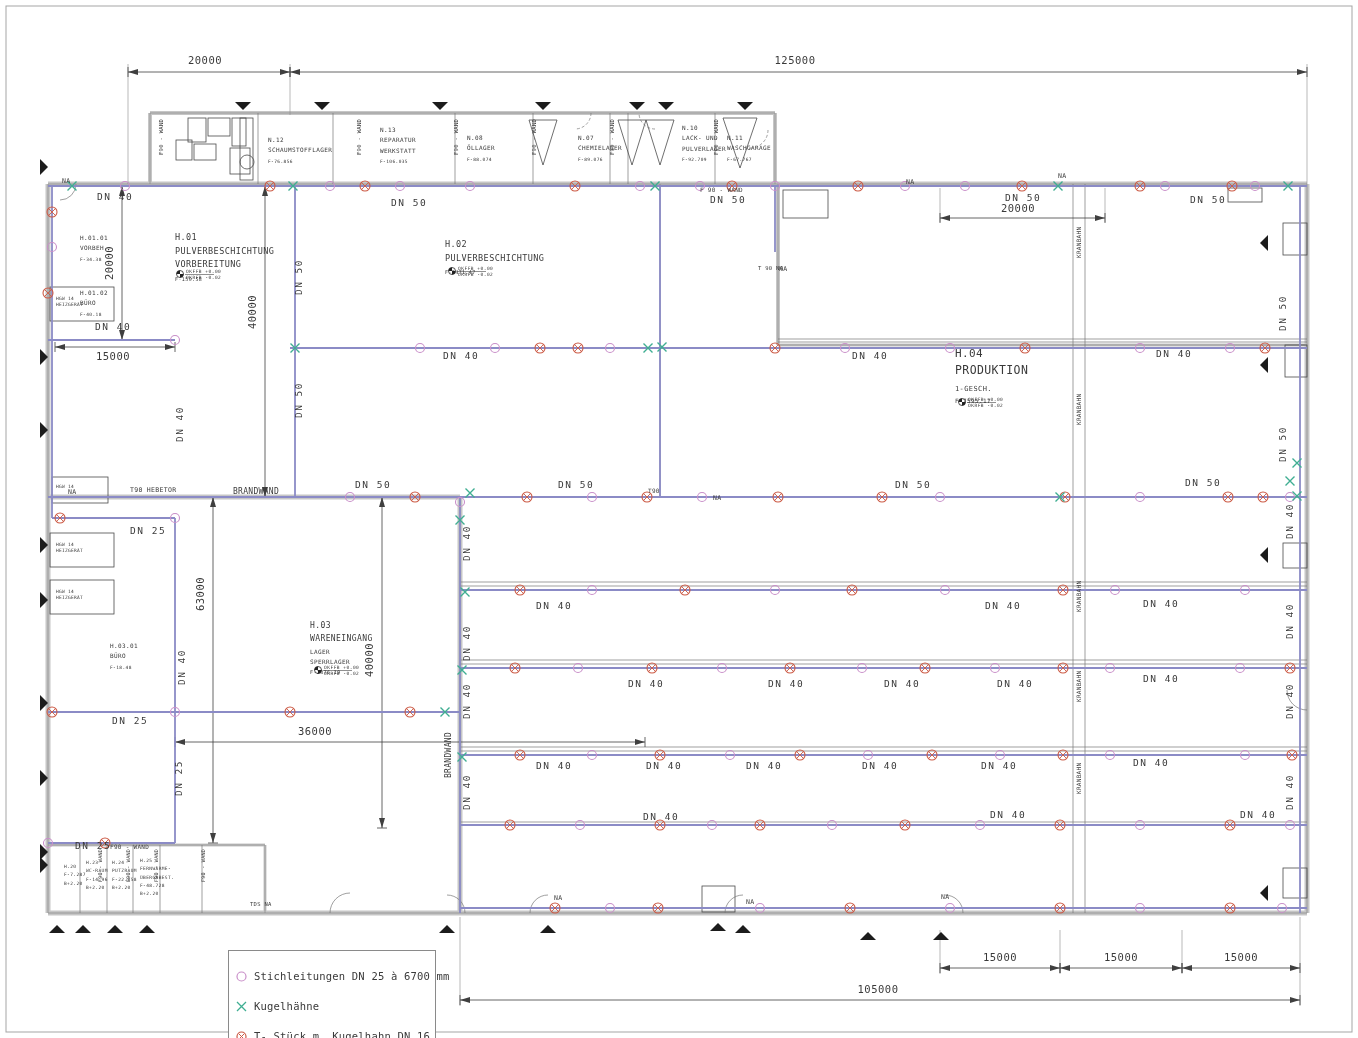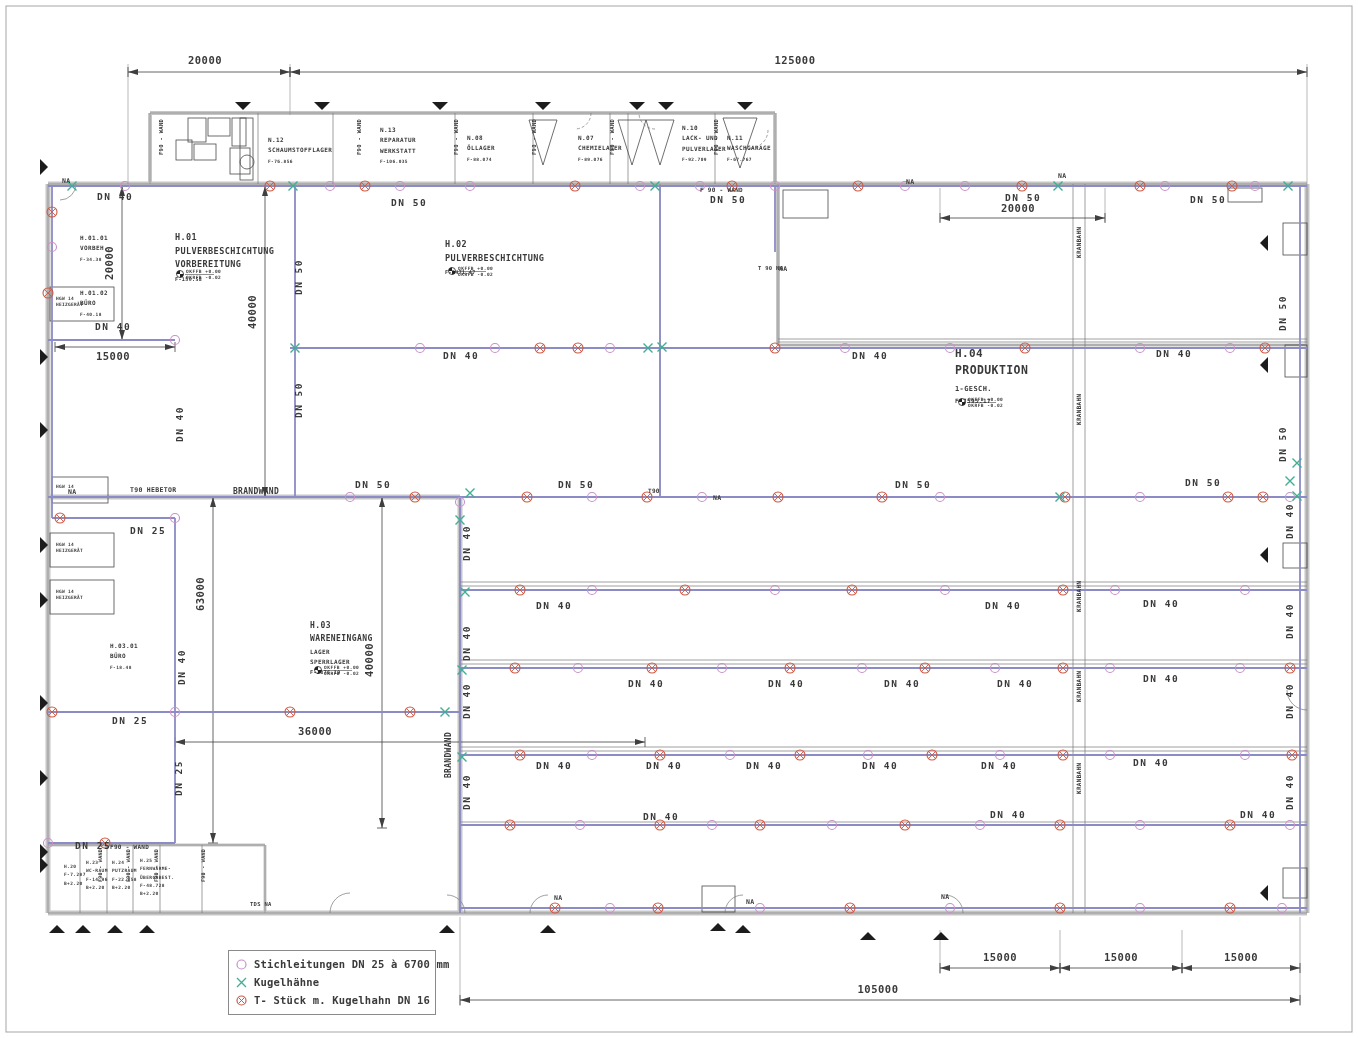--- a/index.html
+++ b/index.html
@@ -1,23 +1,23 @@
 <!DOCTYPE html>
 <html><head>
 <meta charset="utf-8">
 <style>
   html,body{margin:0;padding:0;background:#e9e9e9;}
   #page{position:relative;width:1358px;height:1038px;background:#ffffff;overflow:hidden;
-        font-family:"DejaVu Sans Mono", monospace;font-weight:bold;}
+        font-family:"DejaVu Sans Mono", monospace;}
   #plan{position:absolute;left:0;top:0;}
   #plan text{font-family:"DejaVu Sans Mono", monospace;fill:#3a3a3a;}
   .legend{position:absolute;left:228px;top:950px;width:208px;border:1px solid #8a8a8a;
           background:#fff;padding:4px 6px 5px 6px;box-sizing:border-box;}
   .legend-row{display:flex;align-items:center;gap:6px;height:18px;
-              font-size:10.5px;color:#3a3a3a;white-space:nowrap;letter-spacing:0.2px;}
+              font-size:10.5px;color:#3a3a3a;white-space:nowrap;letter-spacing:0.2px;margin-top:12px;}
   .licon{width:13px;height:13px;flex:0 0 13px;}
 </style>
 </head>
 <body>
 
 <div id="page">
   <svg id="plan" width="1358" height="1038" viewBox="0 0 1358 1038">
       <rect x="6" y="6" width="1346" height="1026" fill="none" stroke="#a5a5a5" stroke-width="1"></rect>
       <line x1="48" y1="184" x2="1307" y2="184" stroke="#c6c6c6" stroke-width="5"></line>
       <line x1="48" y1="184" x2="48" y2="845" stroke="#c6c6c6" stroke-width="5"></line>

